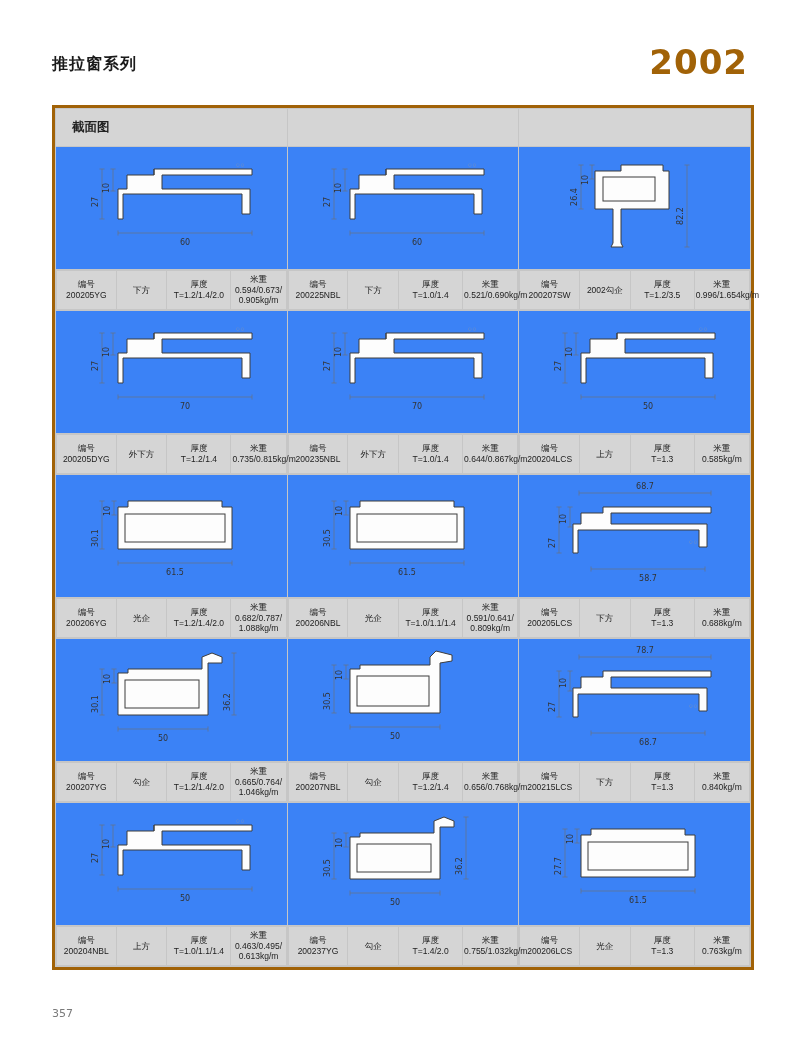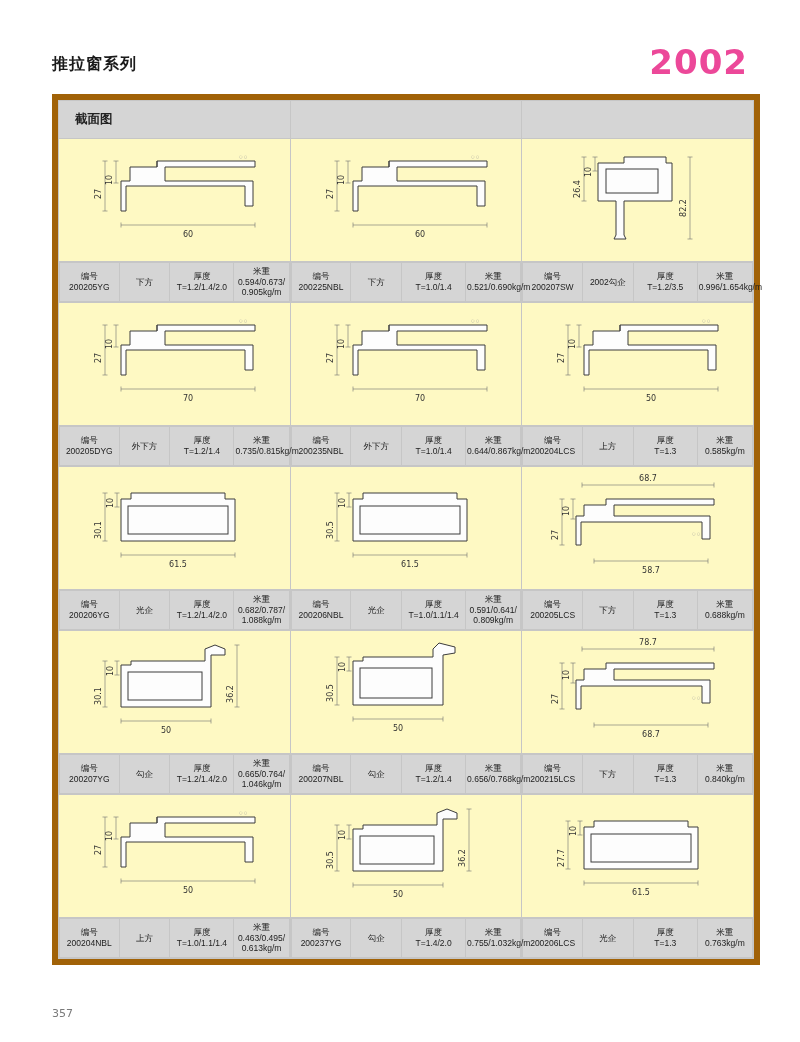--- a/index.html
+++ b/index.html
@@ -31,30 +31,30 @@
     font-weight: bold;
     color: #1a1a1a;
     letter-spacing: 1px;
   }
   .header-num {
     position: absolute;
     right: 52px;
     top: 42px;
     font-size: 34px;
     font-weight: bold;
-    color: #ec4899;
+    color: #a16207;
     letter-spacing: 1px;
     font-family: "DejaVu Sans", sans-serif;
   }
   .sheet {
     position: absolute;
     left: 52px;
-    top: 94px;
+    top: 105px;
     width: 696px;
-    border: 6px solid #a16207;
+    border: 3px solid #a16207;
     border-collapse: collapse;
   }
   table.grid {
     border-collapse: collapse;
     width: 696px;
     table-layout: fixed;
   }
   table.grid td {
     border: 1px solid #c6c6c6;
     padding: 0;
@@ -69,21 +69,21 @@
     border: 1px solid #c6c6c6;
   }
   .tophead .lbl {
     font-size: 12.5px;
     font-weight: bold;
     color: #222;
     padding-left: 16px;
   }
   .figcell {
     height: 122px;
-    background: #fef9c3;
+    background: #3b82f6;
     position: relative;
     text-decoration: underline;
   }
   .figwrap {
     width: 100%;
     height: 122px;
     position: relative;
   }
   .figwrap svg {
     display: block;

